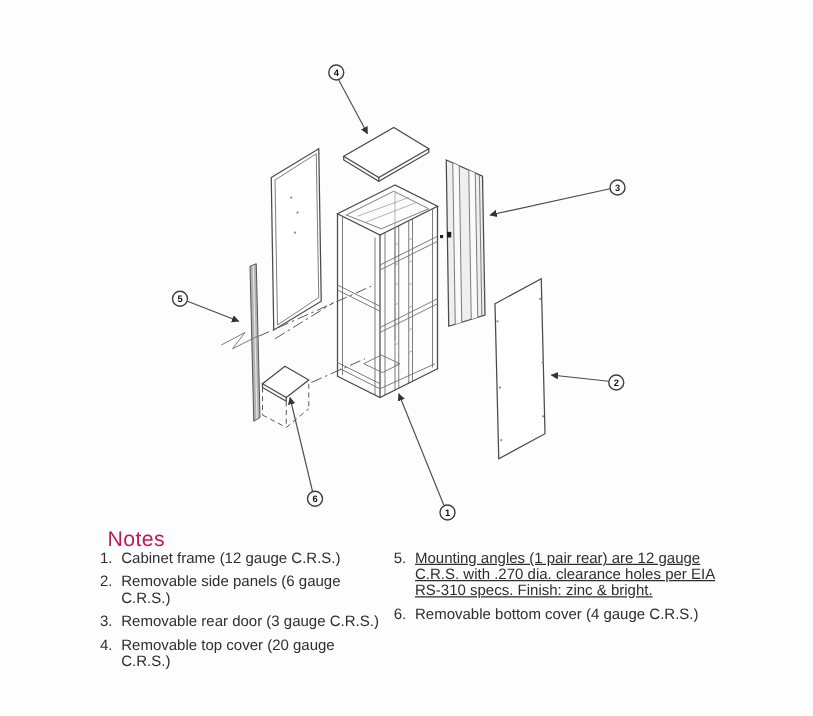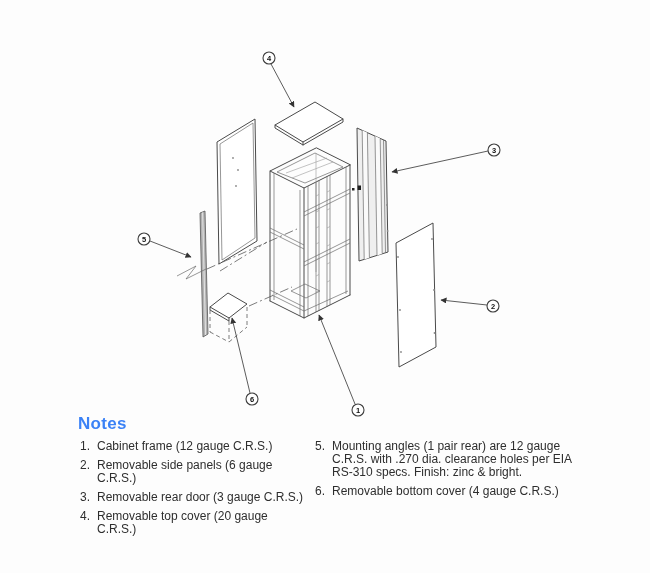--- a/index.html
+++ b/index.html
@@ -16,21 +16,21 @@
   .lite{stroke:#9a9a9a;stroke-width:.6;fill:none;}
   .dash{stroke:#5a5a5a;stroke-width:.8;fill:none;stroke-dasharray:4 3;}
   .dashdot{stroke:#5a5a5a;stroke-width:.8;fill:none;stroke-dasharray:9 3 2 3;}
   .panelfill{fill:#ffffff;stroke:#4a4a4a;stroke-width:1;}
   .leader{stroke:#4a4a4a;stroke-width:.9;fill:none;}
   .callout-circle{fill:#ffffff;stroke:#3d3d3d;stroke-width:1.1;}
   .callout-num{font-family:"Liberation Sans",sans-serif;font-size:7.5px;font-weight:bold;fill:#111;text-anchor:middle;}
   .holedot{fill:#8a8a8a;}
 
   .notes{position:absolute;left:78px;top:414px;width:540px;color:#2e2e2e;}
-  .notes h2{margin:0;font-size:17px;font-weight:bold;letter-spacing:.3px;color:#3b82f6;}
+  .notes h2{margin:8px;font-size:17px;font-weight:normal;letter-spacing:.3px;color:#be185d;}
   .note-col{position:absolute;top:26px;}
   .note-col.left{left:2px;width:230px;}
   .note-col.right{left:237px;width:268px;}
   .note-row{display:flex;align-items:flex-start;font-size:12px;line-height:13px;margin-bottom:6px;}
   .note-row .num{width:17px;flex:0 0 17px;}
   .note-row .txt{flex:1;}
 </style>
 </head>
 <body>
 
@@ -181,21 +181,21 @@
       </div>
       <div class="note-row">
         <span class="num">4.</span>
         <span class="txt">Removable top cover (20 gauge C.R.S.)</span>
       </div>
     </div>
 
     <div class="note-col right">
       <div class="note-row">
         <span class="num">5.</span>
-        <span class="txt" style="max-width:250px;">Mounting angles (1 pair rear) are 12 gauge C.R.S. with .270 dia. clearance holes per EIA RS-310 specs. Finish: zinc &amp; bright.</span>
+        <span class="txt" style="max-width:250px;text-decoration:underline;">Mounting angles (1 pair rear) are 12 gauge C.R.S. with .270 dia. clearance holes per EIA RS-310 specs. Finish: zinc &amp; bright.</span>
       </div>
       <div class="note-row">
         <span class="num">6.</span>
         <span class="txt">Removable bottom cover (4 gauge C.R.S.)</span>
       </div>
     </div>
   </div>
 
 </div>
 

